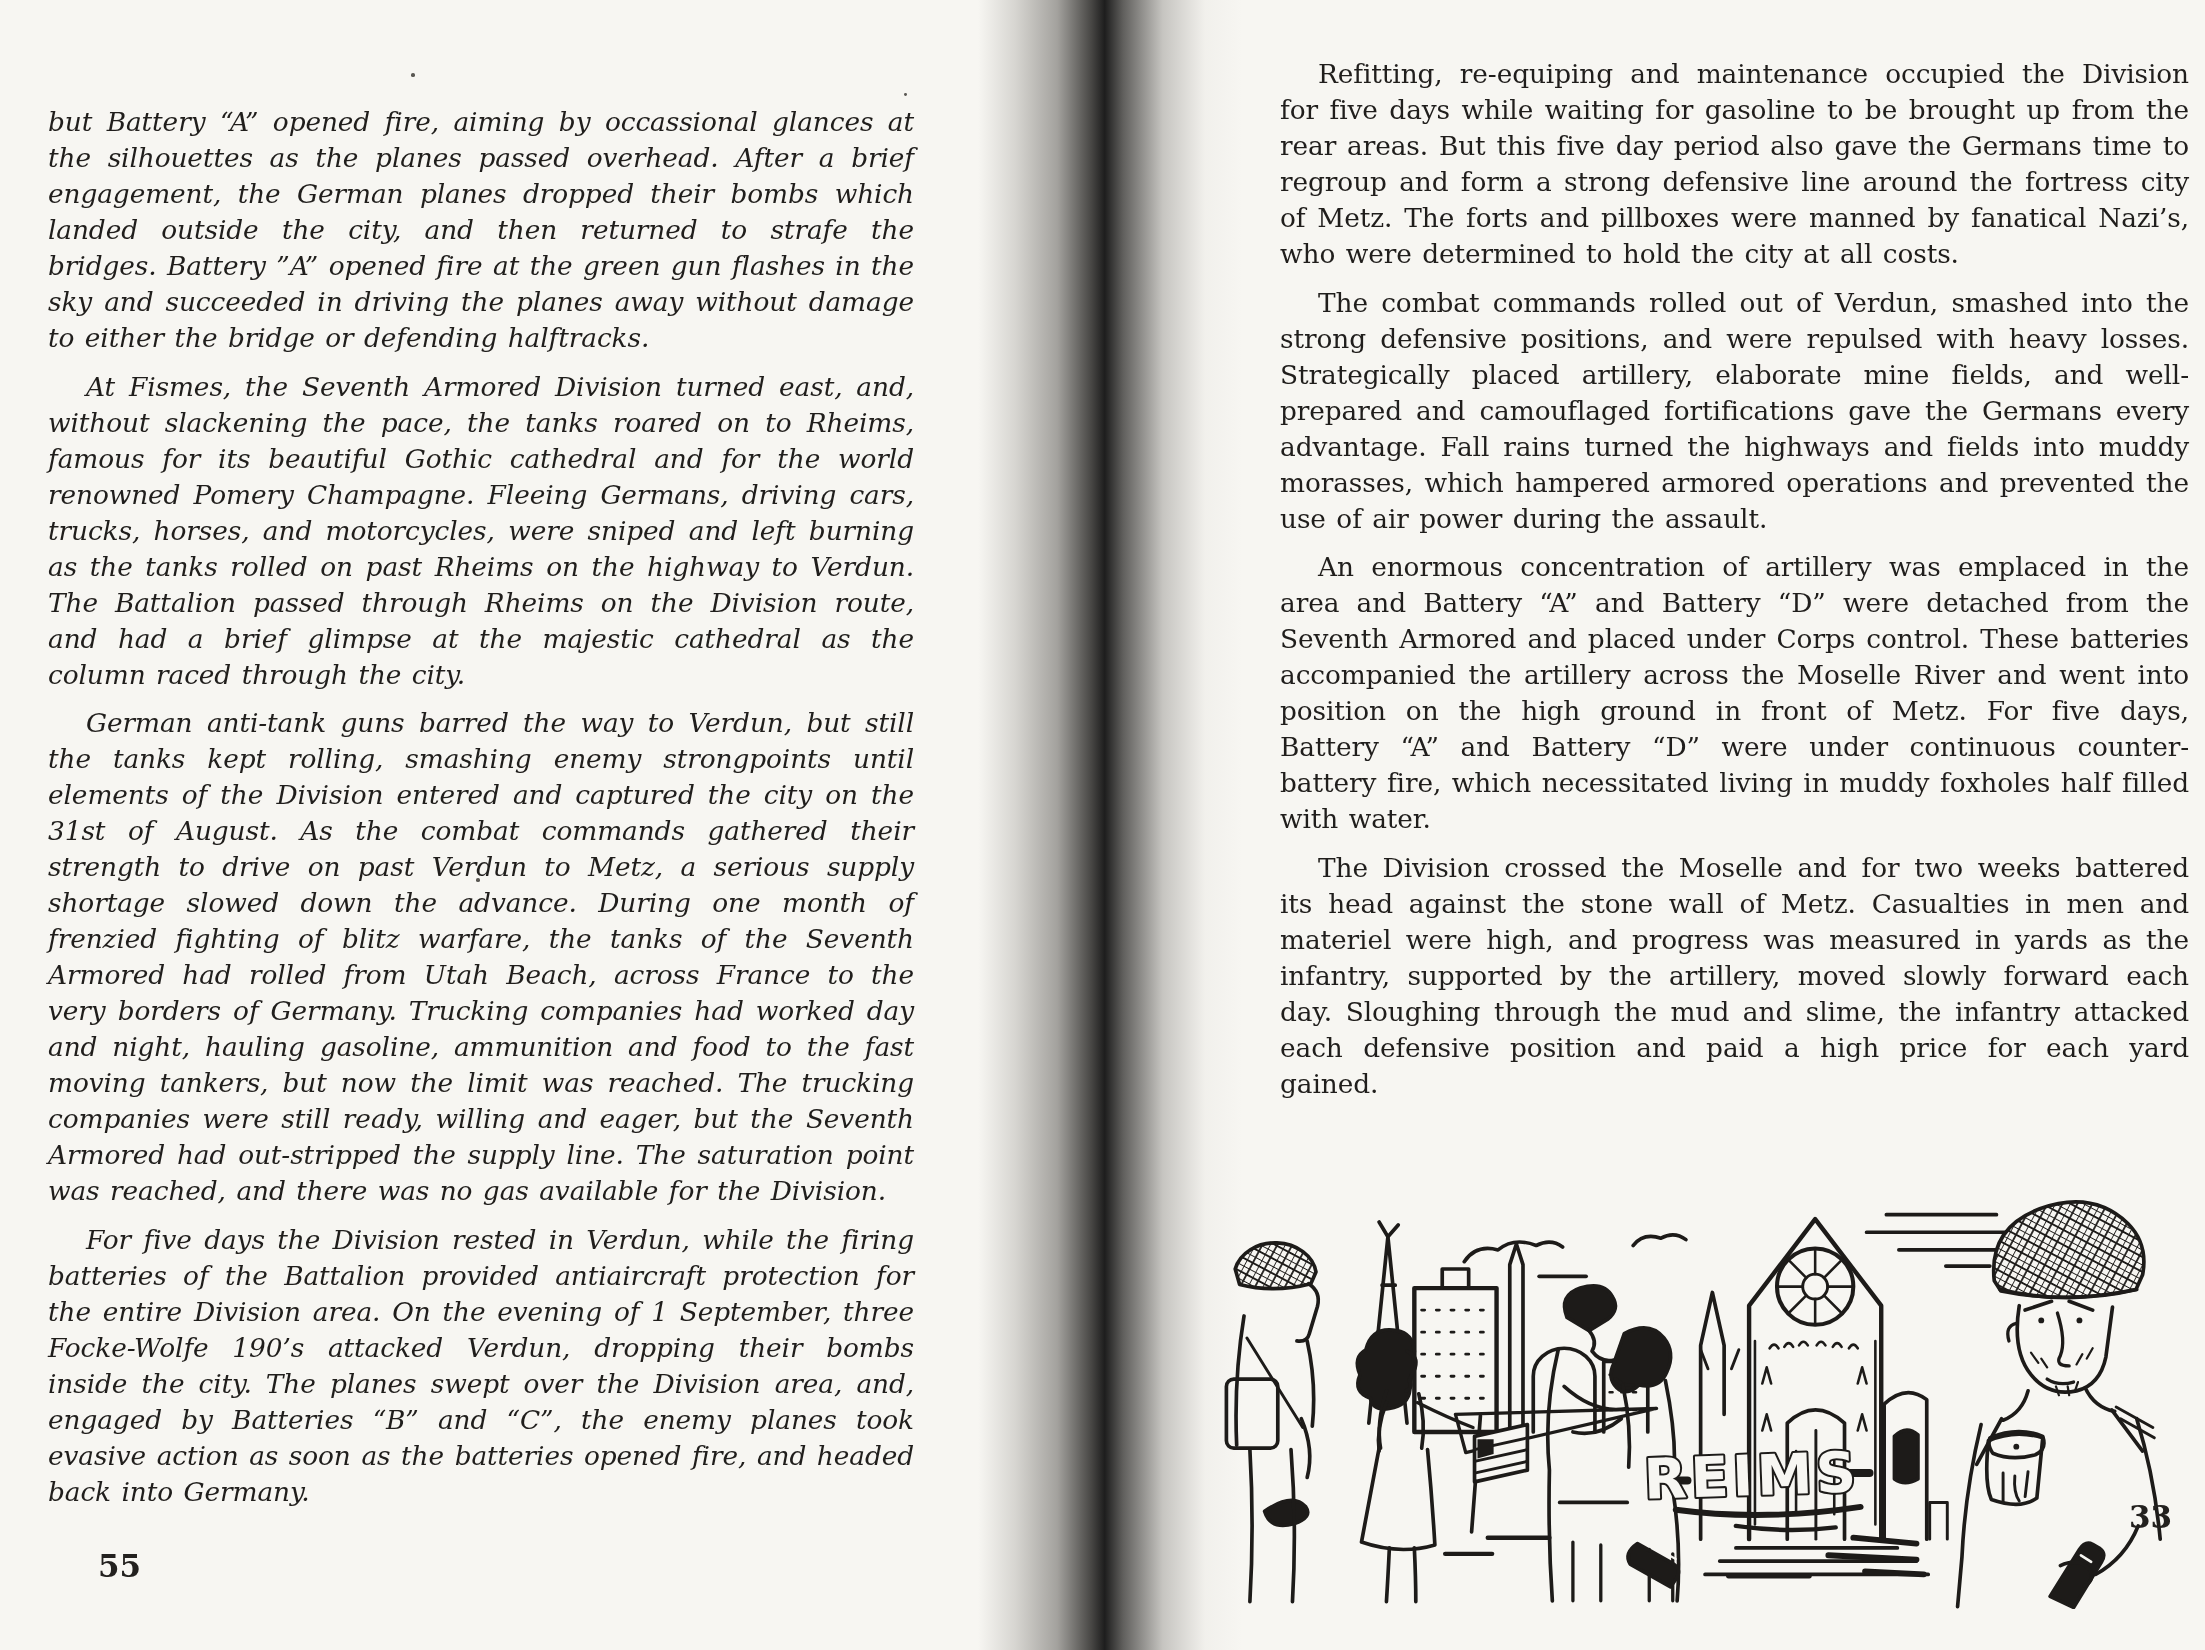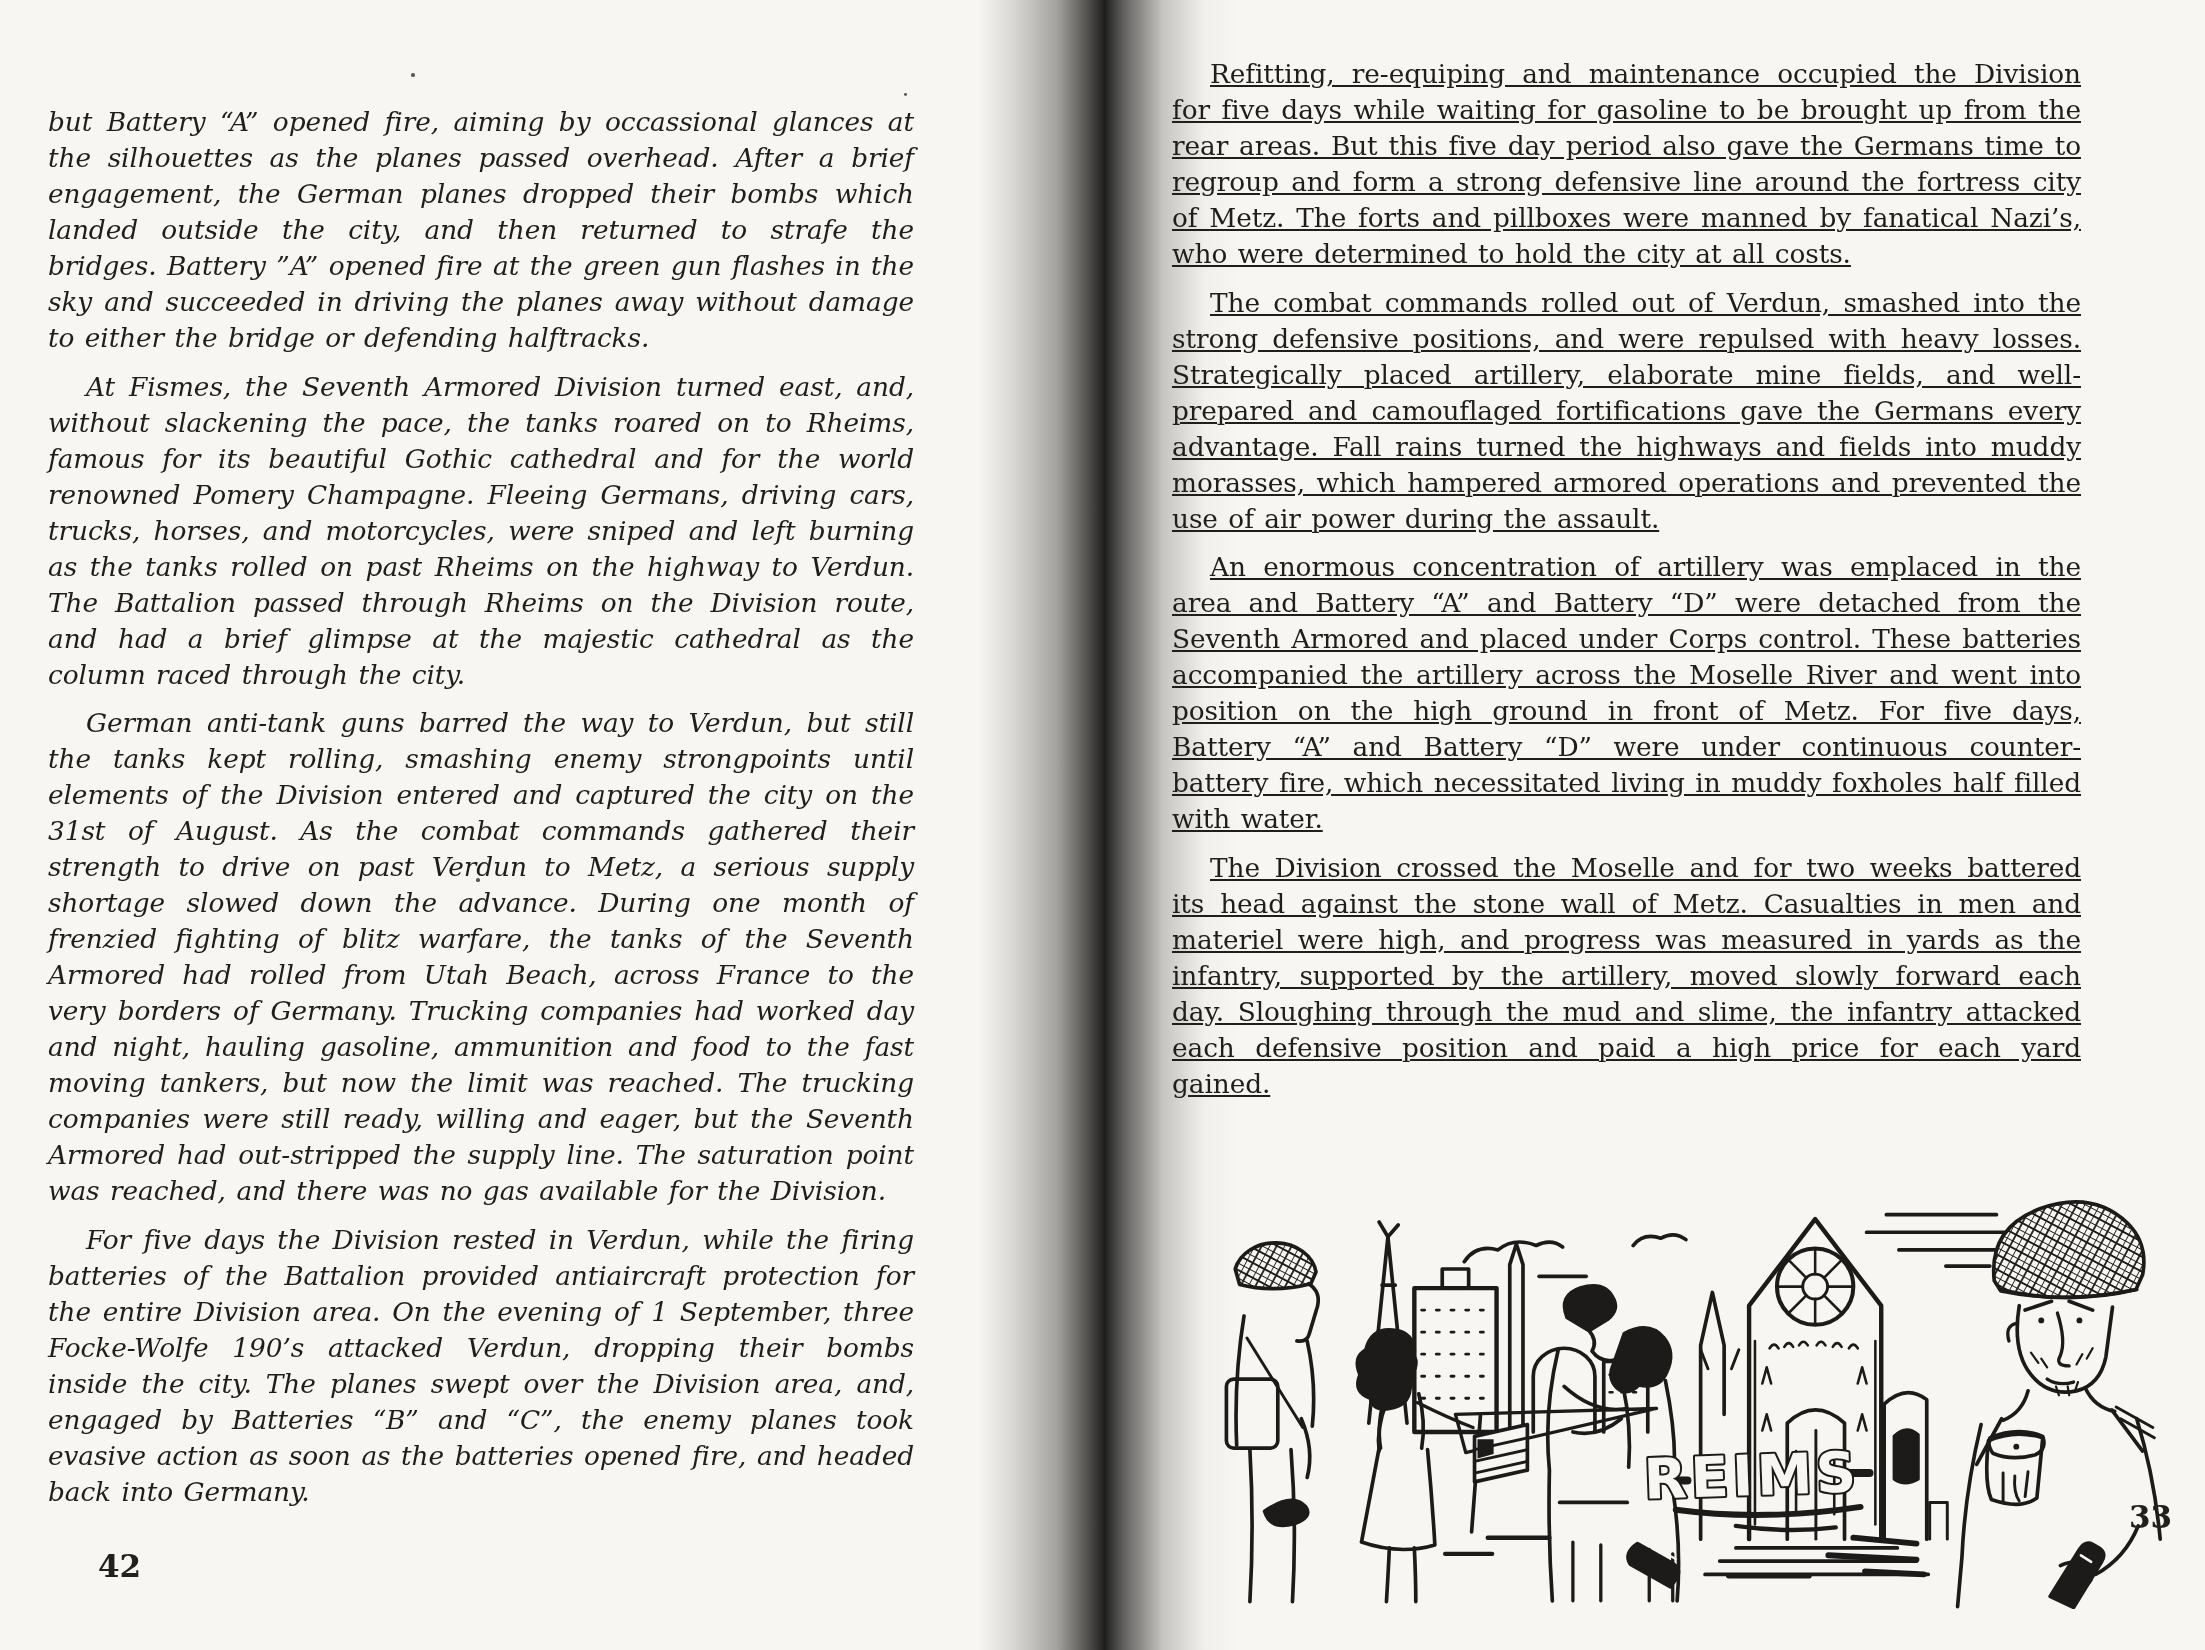--- a/index.html
+++ b/index.html
@@ -15,21 +15,21 @@
     position:absolute;
     text-align:justify;
     font-size:26.4px;
     line-height:36px;
     letter-spacing:-0.1px;
     word-spacing:2.2px;
   }
   .text-col p{margin:0 0 12.5px 0;}
   .text-col p.indent{text-indent:38px;}
   .col-left{left:48px;top:104px;width:866px;font-style:italic;}
-  .col-right{left:1172px;top:56px;width:909px;text-decoration:underline;}
+  .col-right{left:1280px;top:56px;width:909px;}
   .page-num{
     position:absolute;
     font-size:31px;
     font-weight:bold;
     color:#23211f;
   }
   .page-num.left{left:98px;top:1548px;}
   .page-num.right{left:2129px;top:1499px;text-align:center;}
   .gutter{
     position:absolute;
@@ -56,21 +56,21 @@
 
 <div class="spread">
 
   <div>
     <div class="text-col col-left">
       <p>but Battery “A” opened fire, aiming by occassional glances at the silhouettes as the planes passed overhead. After a brief engagement, the German planes dropped their bombs which landed outside the city, and then returned to strafe the bridges. Battery ”A” opened fire at the green gun flashes in the sky and succeeded in driving the planes away without damage to either the bridge or defending halftracks.</p>
       <p class="indent">At Fismes, the Seventh Armored Division turned east, and, without slackening the pace, the tanks roared on to Rheims, famous for its beautiful Gothic cathedral and for the world renowned Pomery Champagne. Fleeing Germans, driving cars, trucks, horses, and motorcycles, were sniped and left burning as the tanks rolled on past Rheims on the highway to Verdun. The Battalion passed through Rheims on the Division route, and had a brief glimpse at the majestic cathedral as the column raced through the city.</p>
       <p class="indent">German anti-tank guns barred the way to Verdun, but still the tanks kept rolling, smashing enemy strongpoints until elements of the Division entered and captured the city on the 31st of August. As the combat commands gathered their strength to drive on past Verdun to Metz, a serious supply shortage slowed down the advance. During one month of frenzied fighting of blitz warfare, the tanks of the Seventh Armored had rolled from Utah Beach, across France to the very borders of Germany. Trucking companies had worked day and night, hauling gasoline, ammunition and food to the fast moving tankers, but now the limit was reached. The trucking companies were still ready, willing and eager, but the Seventh Armored had out-stripped the supply line. The saturation point was reached, and there was no gas available for the Division.</p>
       <p class="indent">For five days the Division rested in Verdun, while the firing batteries of the Battalion provided antiaircraft protection for the entire Division area. On the evening of 1 September, three Focke-Wolfe 190’s attacked Verdun, dropping their bombs inside the city. The planes swept over the Division area, and, engaged by Batteries “B” and “C”, the enemy planes took evasive action as soon as the batteries opened fire, and headed back into Germany.</p>
     </div>
-    <div class="page-num left">42</div>
+    <div class="page-num left">55</div>
   </div>
 
   <div class="gutter"></div>
 
   <div>
     <div class="text-col col-right">
       <p class="indent">Refitting, re-equiping and maintenance occupied the Division for five days while waiting for gasoline to be brought up from the rear areas. But this five day period also gave the Germans time to regroup and form a strong defensive line around the fortress city of Metz. The forts and pillboxes were manned by fanatical Nazi’s, who were determined to hold the city at all costs.</p>
       <p class="indent">The combat commands rolled out of Verdun, smashed into the strong defensive positions, and were repulsed with heavy losses. Strategically placed artillery, elaborate mine fields, and well-prepared and camouflaged fortifications gave the Germans every advantage. Fall rains turned the highways and fields into muddy morasses, which hampered armored operations and prevented the use of air power during the assault.</p>
       <p class="indent">An enormous concentration of artillery was emplaced in the area and Battery “A” and Battery “D” were detached from the Seventh Armored and placed under Corps control. These batteries accompanied the artillery across the Moselle River and went into position on the high ground in front of Metz. For five days, Battery “A” and Battery “D” were under continuous counter-battery fire, which necessitated living in muddy foxholes half filled with water.</p>
       <p class="indent">The Division crossed the Moselle and for two weeks battered its head against the stone wall of Metz. Casualties in men and materiel were high, and progress was measured in yards as the infantry, supported by the artillery, moved slowly forward each day. Sloughing through the mud and slime, the infantry attacked each defensive position and paid a high price for each yard gained.</p>

